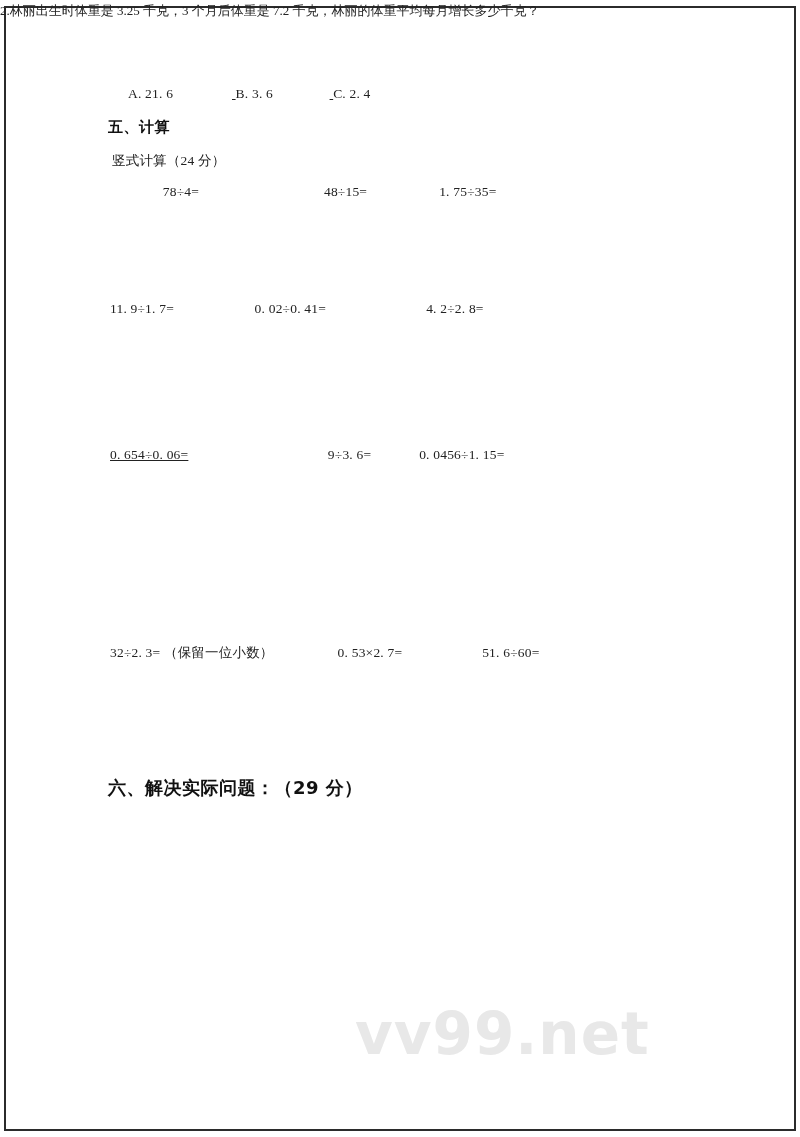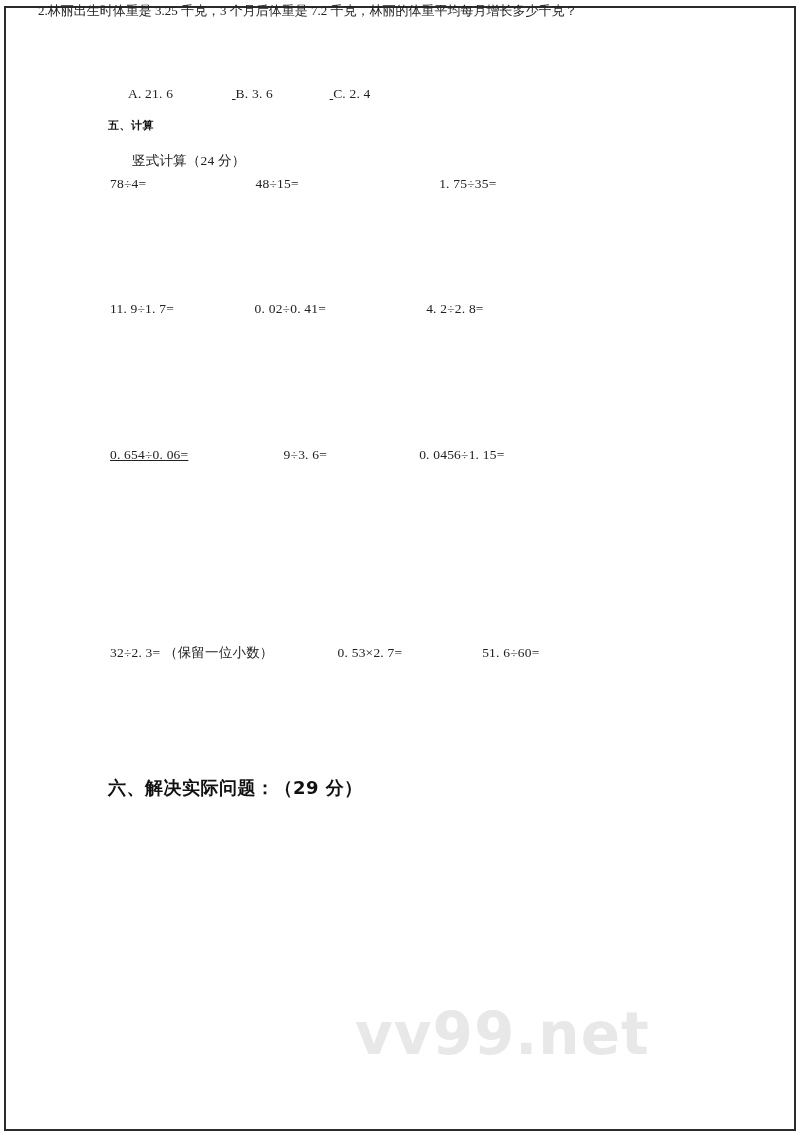--- a/index.html
+++ b/index.html
@@ -68,64 +68,63 @@
     color: #222;
     text-decoration: underline;
   }
   .choices span { display: inline-block; }
   .choice-a { width: 104px; }
   .choice-b { width: 94px; }
 
   .sec-head {
     font-family: "DejaVu Sans", sans-serif;
     font-weight: bold;
-    font-size: 11px;
+    font-size: 15px;
     color: #111;
     letter-spacing: 0.5px;
   }
   .sec5 { left: 108px; top: 118px; }
   .sec6 { left: 108px; top: 776px; font-size: 18px; }
 
   .subhead {
     left: 112px;
     top: 152px;
     font-size: 13.5px;
     color: #222;
-    margin-left: 20px;
   }
 
   .calcrow {
     font-size: 13.5px;
     color: #222;
   }
   .calcrow span { display: inline-block; }
 
-  .row1 { left: 110px; top: 176px; }
+  .row1 { left: 110px; top: 184px; text-align: center; }
   .row1 .c1 { width: 142px; }
   .row1 .c2 { width: 180px; }
 
   .row2 { left: 110px; top: 301px; }
   .row2 .c1 { width: 141px; }
   .row2 .c2 { width: 168px; }
 
   .row3 { left: 110px; top: 447px; }
   .row3 .c1 { width: 170px; text-decoration: underline; }
-  .row3 .c2 { width: 132px; }
+  .row3 .c2 { width: 132px; text-align: center; }
 
   .row4 { left: 110px; top: 608px; margin-top: 36px; }
   .row4 .c1 { width: 224px; }
   .row4 .c2 { width: 141px; }
 
   .prob {
     font-size: 13px;
     color: #222;
     line-height: 1.75;
   }
   .prob1 { left: 110px; top: 783px; }
-  .prob2 { left: 110px; top: 916px; width: 580px; white-space: normal; padding-left: 38px; }
+  .prob2 { left: 110px; top: 916px; width: 580px; white-space: normal; }
 
   .watermark {
     position: absolute;
     left: 355px;
     top: 1000px;
     font-family: "DejaVu Sans", sans-serif;
     font-weight: bold;
     font-size: 58px;
     color: #e8e8e8;
     letter-spacing: 1px;

